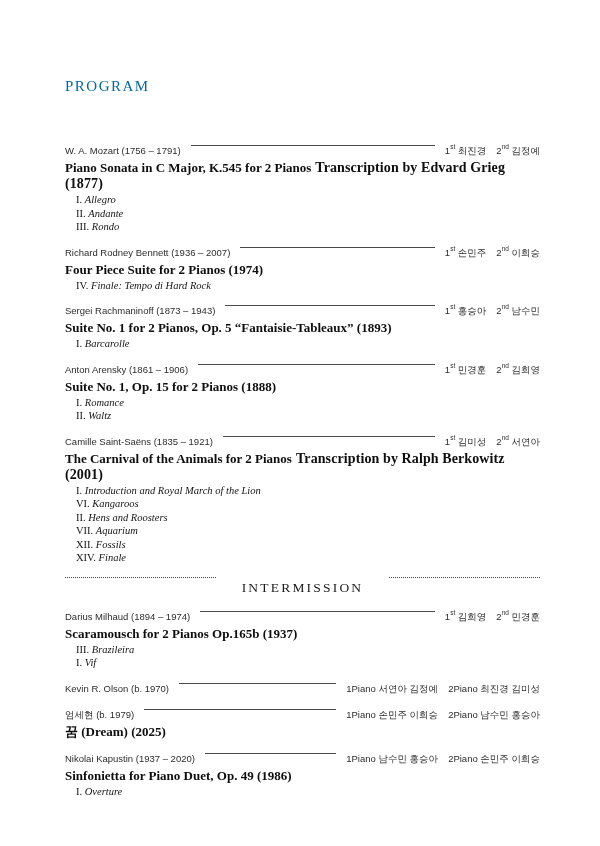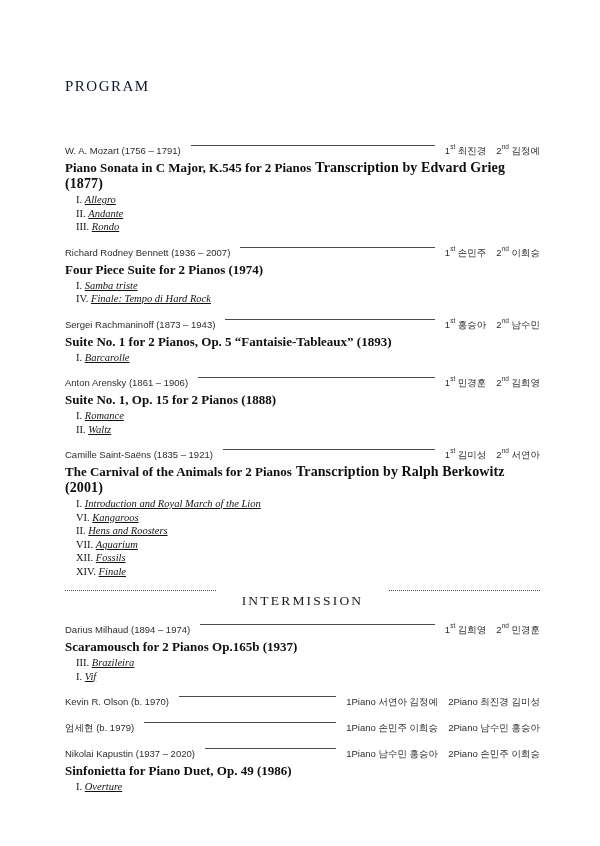--- a/index.html
+++ b/index.html
@@ -5,21 +5,21 @@
   html,body { margin:0; padding:0; background:#ffffff; }
   body {
     width:600px; height:846px; position:relative; overflow:hidden;
     font-family:"Liberation Serif", serif; color:#111;
     -webkit-font-smoothing:antialiased;
   }
   .page { position:absolute; inset:0; padding:78px 60px 0 65px; box-sizing:border-box; }
 
   .page-title {
     font-family:"Liberation Serif", serif;
-    font-size:15px; font-weight:normal; letter-spacing:1.5px; color:#0f172a;
+    font-size:15px; font-weight:normal; letter-spacing:1.5px; color:#0369a1;
     margin:0;
   }
 
   .entries { margin-top:50px; }
   .entry { margin-bottom:13px; }
 
   .entry-head {
     display:flex; height:13px; margin-bottom:2px;
     font-family:"Liberation Sans", sans-serif; font-size:9.5px; color:#2d2d2d;
     white-space:nowrap;
@@ -36,21 +36,21 @@
   }
   .title-note {
     font-weight:bold; font-size:14px; letter-spacing:0.1px; margin-left:4px;
   }
 
   .movements { margin:1px 0 0 0; }
   .movement {
     margin-left:11px; font-family:"Liberation Serif", serif;
     font-size:10.5px; line-height:13.5px; color:#141414;
   }
-  .movement .mov-name { font-style:italic;text-decoration:underline; }
+  .movement .mov-name { font-style:italic; }
 
   .intermission-row { display:flex; align-items:flex-start; margin:15px 0 13px 0; height:18px; }
   .leader { flex:1; border-bottom:1.5px dotted #4a4a4a; transform:translateY(-3px); }
   .intermission-label {
     font-family:"Liberation Serif", serif; font-size:13.5px; letter-spacing:2.2px;
     color:#1a1a1a; margin:0 26px; white-space:nowrap;
   }
 </style>
 </head>
 <body>
@@ -80,21 +80,20 @@
           <div class="entry-head">
             <span class="composer">Richard Rodney Bennett (1936 – 2007)</span>
             <span class="rule"></span>
             <span class="performers">
               <span class="performer">1<sup>st</sup> 손민주</span>
               <span class="performer">2<sup>nd</sup> 이희승</span>
             </span>
           </div>
           <div class="piece-title">Four Piece Suite for 2 Pianos (1974)</div>
           <div class="movements">
-            <div class="movement"><span class="mov-num">I. </span><span class="mov-name">Samba triste</span></div>
             <div class="movement"><span class="mov-num">IV. </span><span class="mov-name">Finale: Tempo di Hard Rock</span></div>
           </div>
         </div>
         <div class="entry">
           <div class="entry-head">
             <span class="composer">Sergei Rachmaninoff (1873 – 1943)</span>
             <span class="rule"></span>
             <span class="performers">
               <span class="performer">1<sup>st</sup> 홍승아</span>
               <span class="performer">2<sup>nd</sup> 남수민</span>
@@ -175,20 +174,21 @@
         </div>
         <div class="entry">
           <div class="entry-head">
             <span class="composer">엄세현 (b. 1979)</span>
             <span class="rule"></span>
             <span class="performers">
               <span class="performer">1Piano 손민주 이희승</span>
               <span class="performer">2Piano 남수민 홍승아</span>
             </span>
           </div>
+          <div class="piece-title">꿈 (Dream) (2025)</div>
         </div>
         <div class="entry">
           <div class="entry-head">
             <span class="composer">Nikolai Kapustin (1937 – 2020)</span>
             <span class="rule"></span>
             <span class="performers">
               <span class="performer">1Piano 남수민 홍승아</span>
               <span class="performer">2Piano 손민주 이희승</span>
             </span>
           </div>

